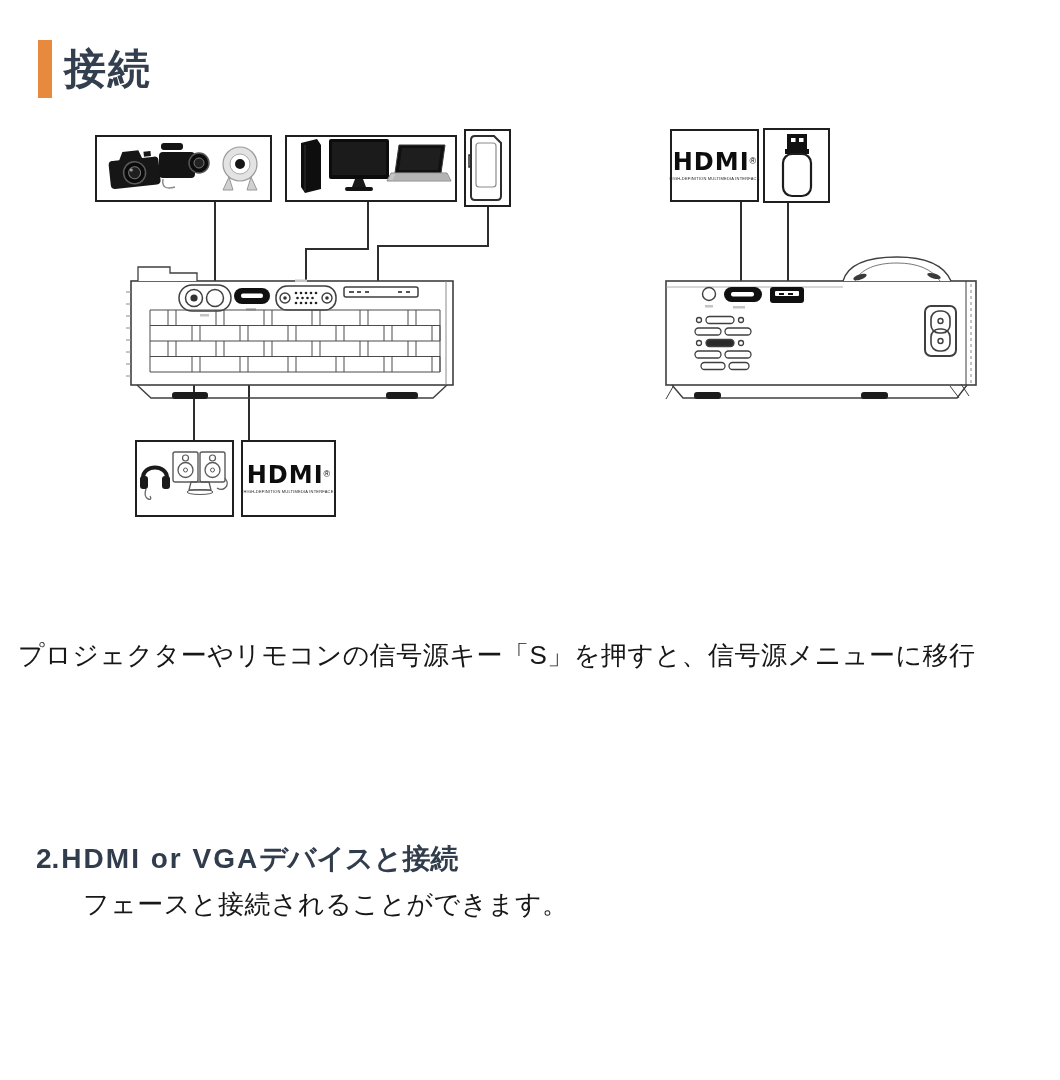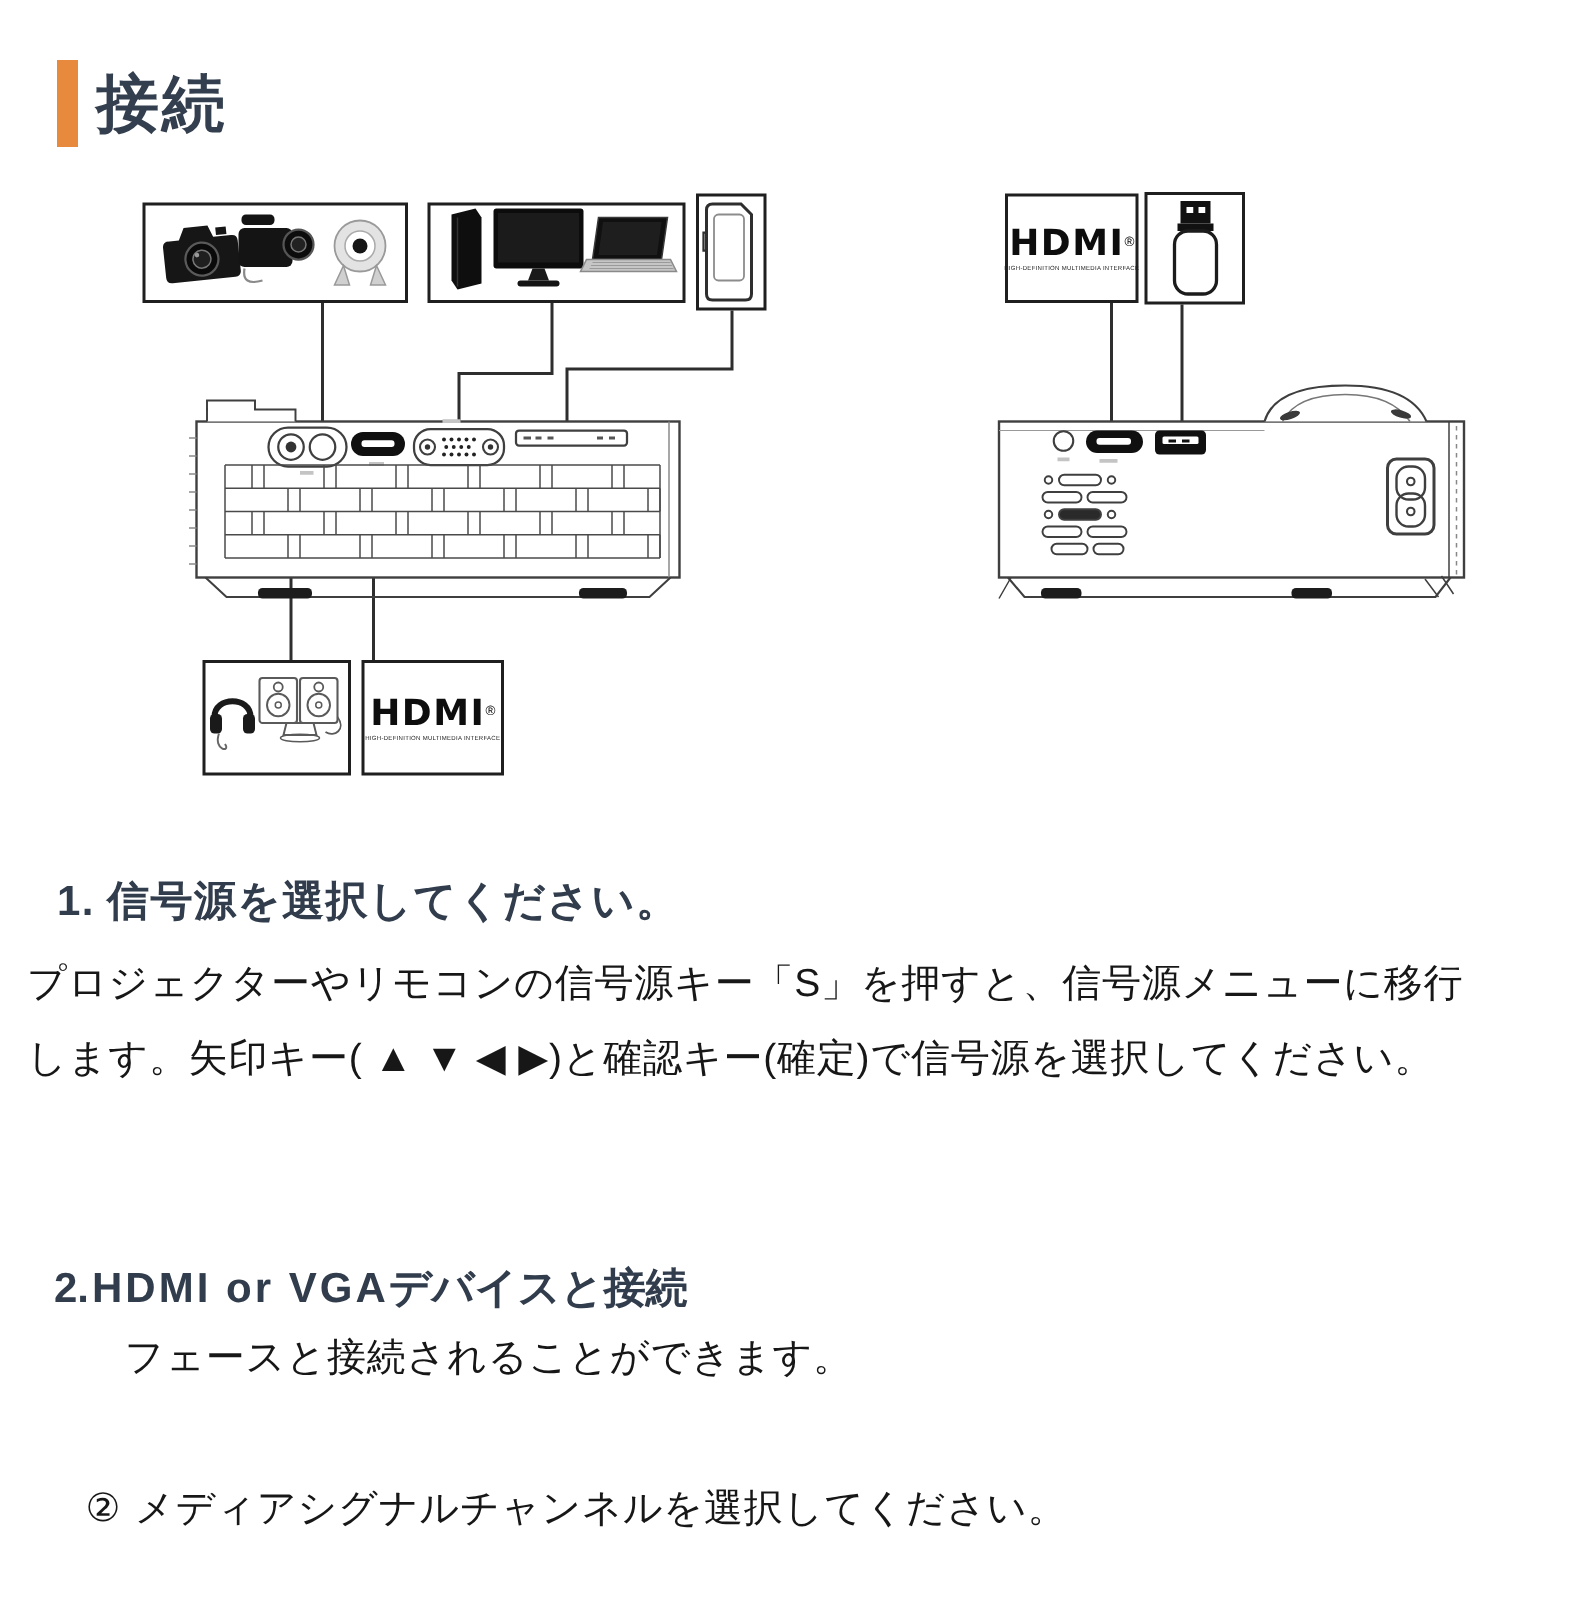--- a/index.html
+++ b/index.html
@@ -306,34 +306,27 @@
       <rect x="931" y="329" width="19" height="22" rx="8" fill="none" stroke="#3f3f3f" stroke-width="1.6"></rect>
       <circle cx="940.5" cy="321" r="2.5" fill="none" stroke="#3f3f3f" stroke-width="1.4"></circle>
       <circle cx="940.5" cy="341" r="2.5" fill="none" stroke="#3f3f3f" stroke-width="1.4"></circle>
     </g>
     <path d="M672,385 L683,398 L957,398 L967,385" fill="none" stroke="#3f3f3f" stroke-width="1.4"></path>
     <path d="M674,385 L666,399 M950,386 L959,398 M961,384 L969,396" stroke="#3f3f3f" stroke-width="1" fill="none"></path>
     <rect x="694" y="392" width="27" height="7" rx="3" fill="#1c1c1c"></rect>
     <rect x="861" y="392" width="27" height="7" rx="3" fill="#1c1c1c"></rect>
   </svg>
 
-  <div class="t step-head" style="left:38px;top:582px">
-    <span class="step-num">1.</span><span>信号源を選択してください。</span>
-  </div>
 
   <div class="t bodytext" style="left:18px;top:630px">
     <div style="">プロジェクターやリモコンの信号源キー「S」を押すと、信号源メニューに移行</div>
-    <div>します。矢印キー( ▲ ▼ ◀ ▶)と確認キー(確定)で信号源を選択してください。</div>
   </div>
 
   <div class="t step-head" style="left:36px;top:840px;letter-spacing:0">
     <span class="step-num" style="margin-right:2px">2.</span><span class="latin-mono">HDMI or VGA</span><span>デバイスと接続</span>
   </div>
 
   <div class="t bodytext" style="left:57px;top:880px;line-height:49px">
     <div style="margin-left:26px">フェースと接続されることができます。</div>
   </div>
 
-  <div class="t bodytext" style="left:57px;top:980px">
-    <span class="marker">②</span><span>メディアシグナルチャンネルを選択してください。</span>
-  </div>
 
 </div>
 
 </body></html>

